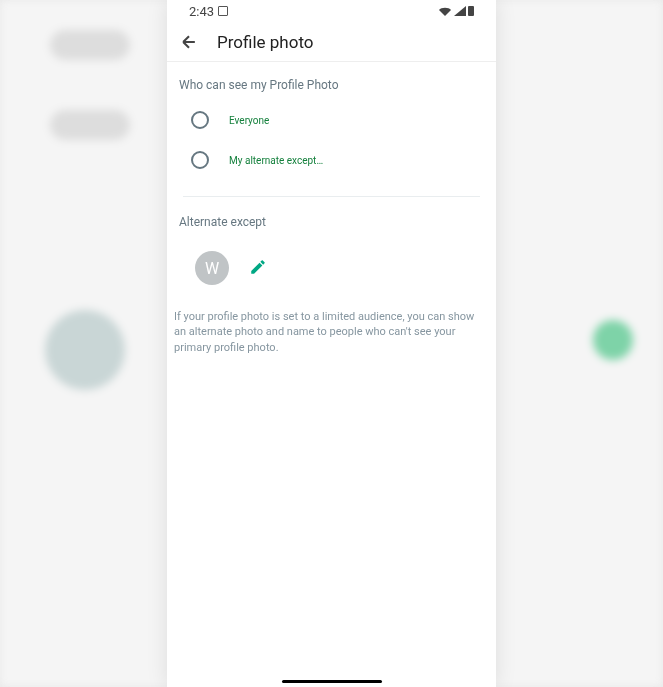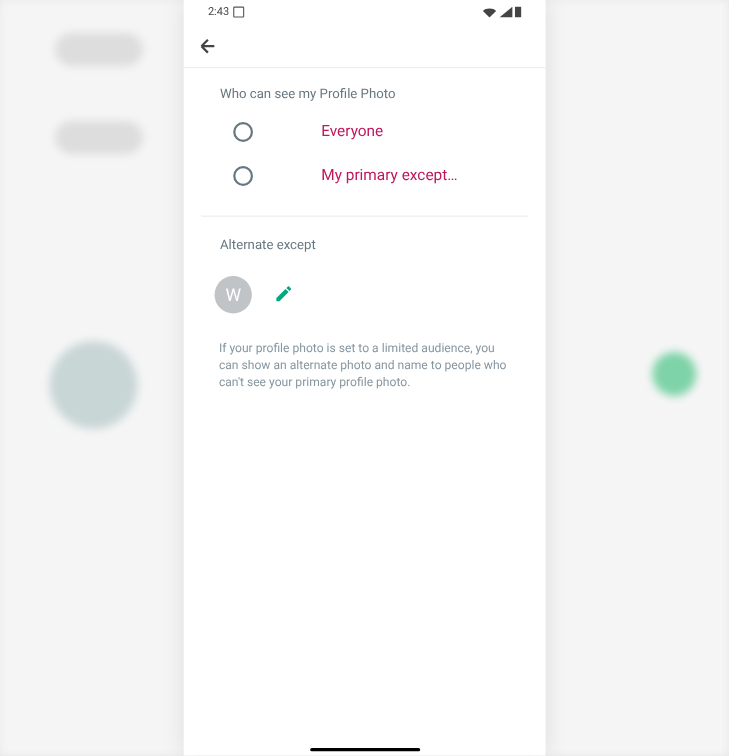--- a/index.html
+++ b/index.html
@@ -34,21 +34,21 @@
       height: 687px;
       background: #ffffff;
       box-shadow: 0 0 20px rgba(0,0,0,0.1);
     }
     .status-bar {
       height: 22px;
       display: flex;
       justify-content: space-between;
       align-items: center;
       padding: 0 22px;
-      font-size: 10px;
+      font-size: 13px;
       color: #444;
     }
     .status-left {
       display: flex;
       align-items: center;
       gap: 4px;
     }
     .status-right {
       display: flex;
       align-items: center;
@@ -69,21 +69,21 @@
       align-items: center;
       justify-content: center;
       cursor: pointer;
     }
     .header-title {
       font-size: 17px;
       color: #222;
       font-weight: 400;
     }
     .section {
-      padding: 16px 33px 8px;
+      padding: 16px 12px 8px;
     }
     .section-title {
       font-size: 12px;
       color: #667781;
       margin-bottom: 8px;
     }
     .radio-item {
       display: flex;
       align-items: center;
       gap: 20px;
@@ -104,23 +104,22 @@
       border-color: #00a884;
     }
     .radio.selected::after {
       content: '';
       width: 9px;
       height: 9px;
       border-radius: 50%;
       background: #00a884;
     }
     .radio-label {
-      font-size: 14px;
-      color: #be185d;
-      margin-left: 42px;
+      font-size: 10px;
+      color: #15803d;
     }
     .divider {
       height: 1px;
       background: #e9edef;
       margin: 8px 16px;
     }
     .alt-profile-row {
       display: flex;
       align-items: center;
       padding: 14px 28px;
@@ -146,21 +145,21 @@
     }
     .edit-icon {
       color: #00a884;
       width: 20px;
       height: 20px;
       cursor: pointer;
     }
     .help-text {
       font-size: 11px;
       color: #8696a0;
-      padding: 10px 32px;
+      padding: 10px 7px;
       line-height: 1.4;
     }
     .nav-bar {
       position: absolute;
       bottom: 4px;
       left: 50%;
       transform: translateX(-50%);
       width: 100px;
       height: 3px;
       background: #000;
@@ -203,34 +202,35 @@
         </svg>
     </div>
   </div>
 
   <div class="header">
     <div class="back-icon">
       <svg width="20" height="20" viewBox="0 0 24 24" fill="none" stroke="#444" stroke-width="2.5">
         <path d="M19 12H5M5 12L12 5M5 12L12 19"></path>
       </svg>
     </div>
+    <div class="header-title">Profile photo</div>
   </div>
 
   <div class="section">
     <div class="section-title">Who can see my Profile Photo</div>
 
     <div class="radio-item">
       <div class="radio"></div>
       <div class="radio-label">Everyone</div>
     </div>
 
 
     <div class="radio-item">
       <div class="radio"></div>
-      <div class="radio-label">My primary except…</div>
+      <div class="radio-label">My alternate except…</div>
     </div>
 
   </div>
 
   <div class="divider"></div>
 
   <div class="section" style="padding-top:10px;padding-bottom:0">
     <div class="section-title">Alternate except</div>
   </div>
 

